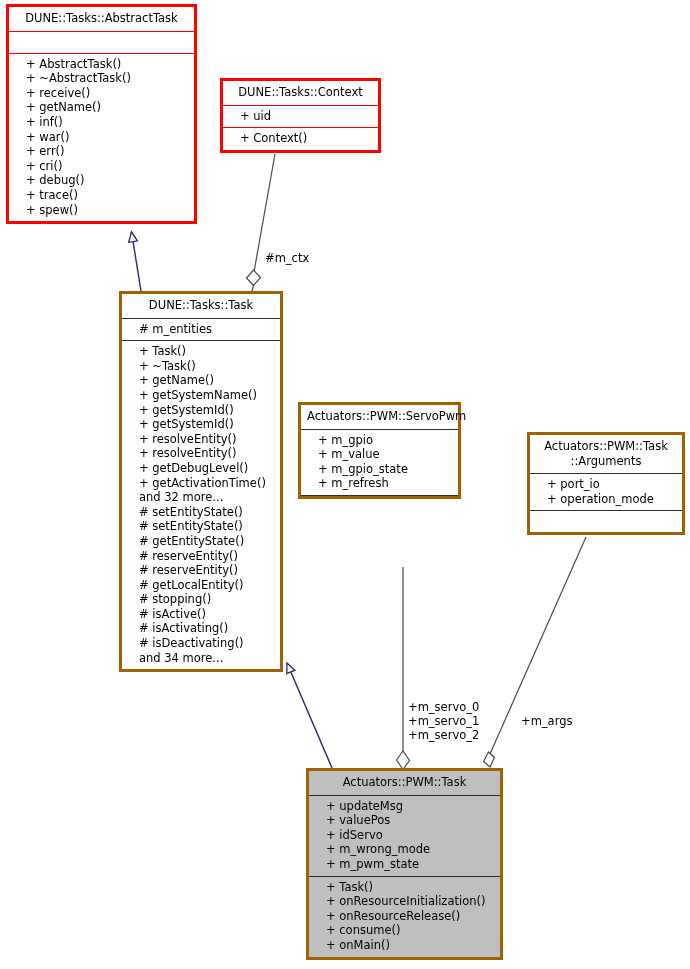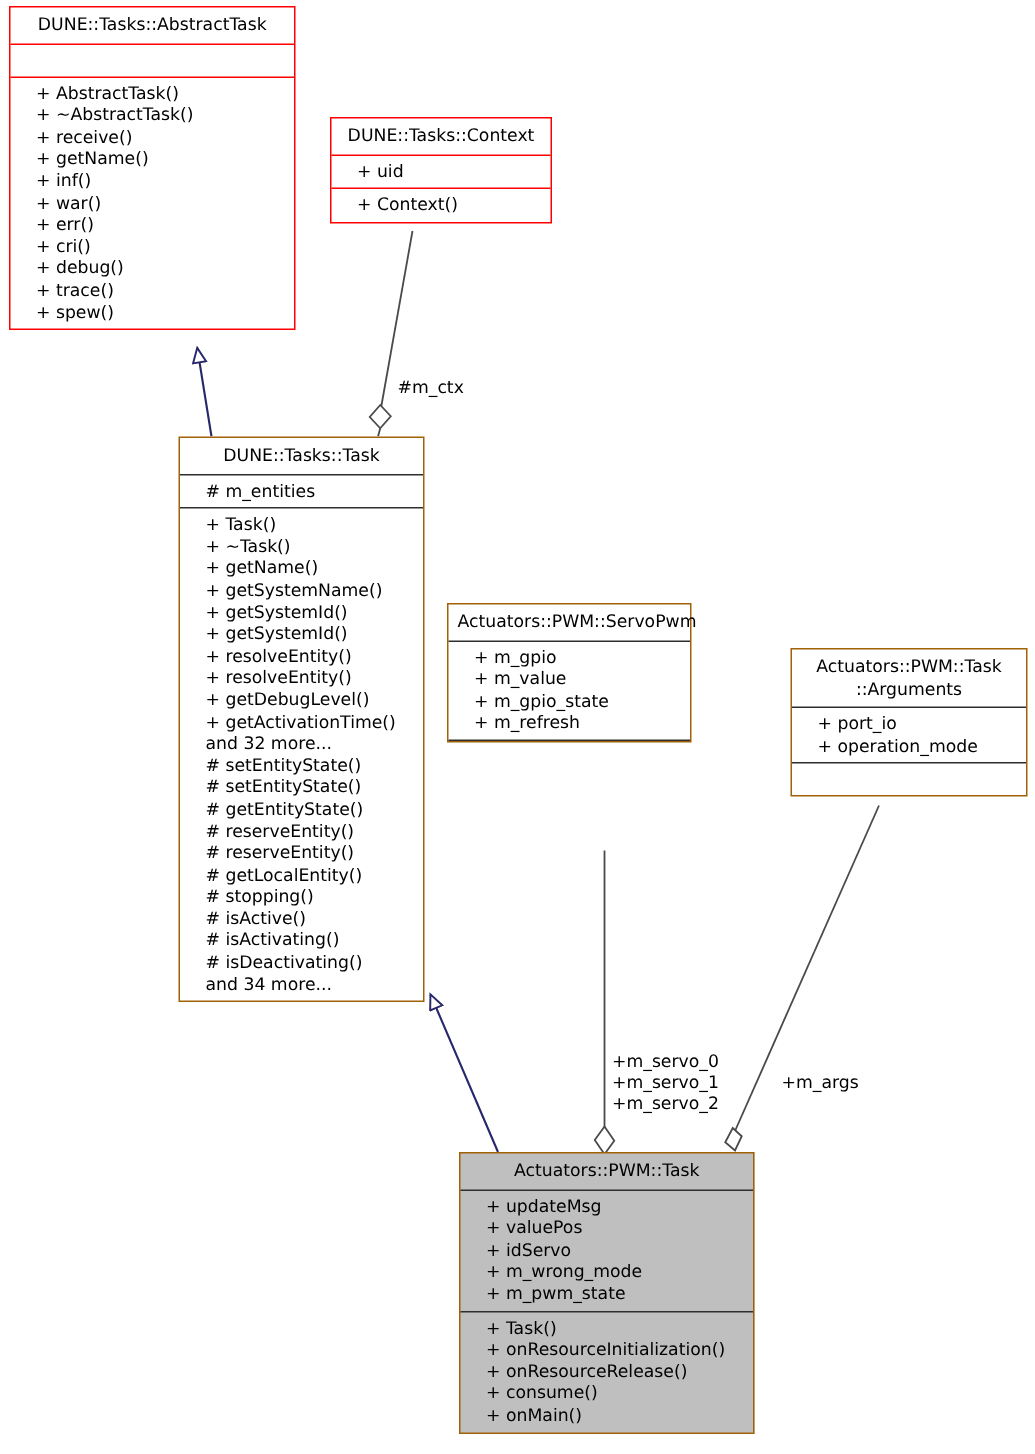--- a/index.html
+++ b/index.html
@@ -23,21 +23,21 @@
     left: 0;
     top: 0;
     width: 690px;
     height: 969px;
     pointer-events: none;
   }
   .uml-node {
     position: absolute;
     box-sizing: border-box;
     background: #ffffff;
-    border: 1px solid #a16207;
+    border: 3px solid #a16207;
     font-size: 11.5px;
     line-height: 14.6px;
     color: #000000;
     z-index: 2;
   }
   .uml-node.red {
     border-color: #ff0000;
   }
   .uml-node.filled {
     background: #bfbfbf;
@@ -126,21 +126,21 @@
       <div class="uml-row">+ inf()</div>
       <div class="uml-row">+ war()</div>
       <div class="uml-row">+ err()</div>
       <div class="uml-row">+ cri()</div>
       <div class="uml-row">+ debug()</div>
       <div class="uml-row">+ trace()</div>
       <div class="uml-row">+ spew()</div>
     </div>
   </div>
 
-  <div class="uml-node red" style="left:220px; top:78px; width:148px;">
+  <div class="uml-node red" style="left:220px; top:78px; width:161px;">
     <div class="uml-title">DUNE::Tasks::Context</div>
     <div class="uml-sep"></div>
     <div class="uml-compartment">
       <div class="uml-row">+ uid</div>
     </div>
     <div class="uml-sep"></div>
     <div class="uml-compartment">
       <div class="uml-row">+ Context()</div>
     </div>
   </div>

